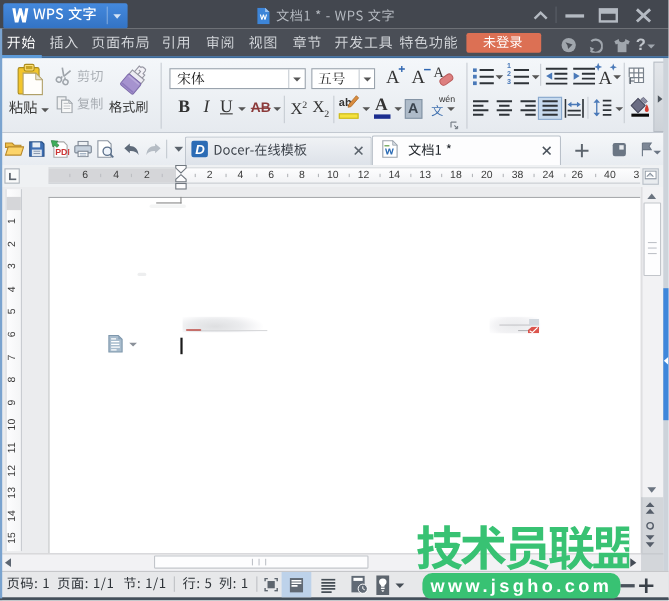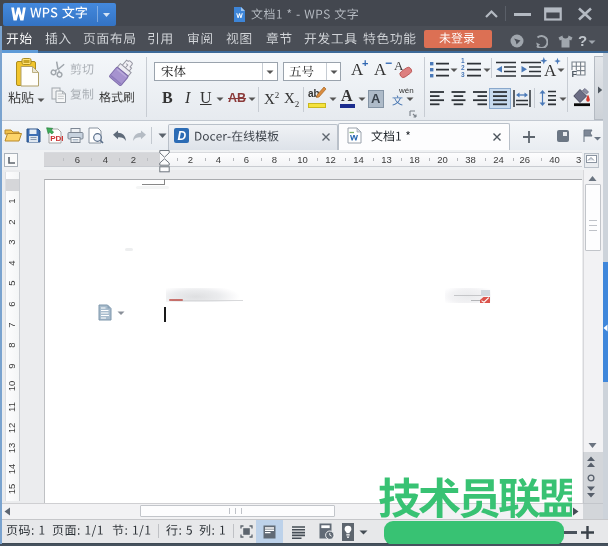--- a/index.html
+++ b/index.html
@@ -535,14 +535,15 @@
       <path d="M0.5 0.5L4.5 4.5L8.5 0.5Z" fill="#454d55"></path>
     </svg>
     <div class="abs" style="left:564px;top:531px;width:13px;height:3px;background:#4a525c"></div>
     <svg class="abs" style="left:580px;top:525px" width="15" height="15" viewBox="0 0 15 15">
       <path d="M7.5 1V14M1 7.5H14" stroke="#3a4149" stroke-width="2.4"></path>
     </svg>
     <svg class="abs" style="left:377px;top:474px" width="195" height="48" viewBox="0 0 195 48">
       <path transform="translate(1,40)" d="M25.8 -36.5V-30.4H16.6V-25.6H25.8V-20.5H17.3V-15.8H19.6L18.3 -15.4C19.9 -11.5 21.9 -8 24.5 -5.1C21.4 -3.2 17.9 -1.8 14.1 -0.9C15.1 0.2 16.3 2.4 16.9 3.7C21.1 2.5 24.9 0.8 28.2 -1.5C31.2 0.9 34.8 2.7 39 3.9C39.7 2.6 41.2 0.5 42.3 -0.6C38.4 -1.5 35.1 -3 32.3 -4.9C35.9 -8.6 38.7 -13.3 40.3 -19.3L37 -20.6L36.2 -20.5H31V-25.6H40.6V-30.4H31V-36.5ZM23.3 -15.8H33.8C32.6 -12.9 30.7 -10.3 28.4 -8.2C26.2 -10.4 24.6 -12.9 23.3 -15.8ZM6.7 -36.5V-28.3H1.7V-23.6H6.7V-15.9C4.6 -15.4 2.8 -15 1.2 -14.7L2.5 -9.8L6.7 -10.8V-1.9C6.7 -1.2 6.5 -1 5.9 -1C5.3 -1 3.5 -1 1.8 -1.1C2.5 0.3 3.1 2.3 3.3 3.6C6.3 3.6 8.4 3.5 9.8 2.7C11.3 1.9 11.8 0.6 11.8 -1.8V-12.2L16.4 -13.4L15.7 -18.1L11.8 -17.2V-23.6H16V-28.3H11.8V-36.5Z M66.1 -33C68.4 -31 71.6 -28.3 73.2 -26.5L77.2 -30.1C75.6 -31.8 72.2 -34.4 69.8 -36.1ZM58.8 -36.5V-26H42.6V-20.9H57.3C53.8 -14.4 47.5 -8.3 40.9 -5C42.2 -3.9 44 -1.8 44.9 -0.5C50.1 -3.5 55 -8.3 58.8 -13.8V3.9H64.5V-15.7C68.3 -9.8 73.2 -4.3 77.9 -0.8C78.9 -2.3 80.8 -4.3 82.1 -5.4C76.5 -8.9 70.4 -15 66.7 -20.9H80.2V-26H64.5V-36.5Z M93.1 -30.4H110V-27.1H93.1ZM87.7 -34.8V-22.7H115.8V-34.8ZM98.4 -13.3V-9.5C98.4 -6.7 97.1 -2.7 82.3 0C83.6 1.1 85.2 3.1 85.9 4.3C101.5 0.7 104 -4.8 104 -9.4V-13.3ZM103 -1.8C108 -0.2 114.9 2.5 118.3 4.2L120.9 -0.2C117.3 -1.9 110.2 -4.3 105.5 -5.7ZM85.8 -20V-4.2H91.2V-15.2H112.1V-4.8H117.8V-20Z M140.4 -33.9C141.9 -32 143.5 -29.5 144.3 -27.6H139.7V-23H146.8V-17.4V-16.9H138.9V-12.3H146.4C145.7 -8 143.4 -3.1 136.9 0.7C138.3 1.6 140 3.2 140.8 4.3C145.3 1.4 148 -2 149.7 -5.5C151.8 -1.4 154.7 1.8 158.7 3.8C159.5 2.5 161 0.5 162.1 -0.5C157 -2.5 153.5 -7 151.7 -12.3H161.5V-16.9H152.1V-17.3V-23H160.2V-27.6H155.3C156.5 -29.6 157.8 -32.1 159.1 -34.4L153.9 -35.8C153.1 -33.3 151.5 -29.9 150.2 -27.6H145.3L148.8 -29.5C148 -31.3 146.3 -34 144.6 -35.9ZM121.2 -6.5 122.2 -1.8 132.6 -3.6V3.9H136.9V-4.3L140.3 -4.9L140 -9.4L136.9 -8.9V-30.3H138.5V-34.9H121.8V-30.3H123.6V-6.8ZM128.1 -30.3H132.6V-25.8H128.1ZM128.1 -21.5H132.6V-17H128.1ZM128.1 -12.8H132.6V-8.2L128.1 -7.5Z M181.8 -35.3V-26.6C181.8 -22.7 181.3 -18.2 177.2 -15C178.2 -14.4 180.1 -12.6 180.8 -11.7C183.3 -13.7 184.8 -16.4 185.5 -19.2H193.8V-17.2C193.8 -16.6 193.6 -16.5 193 -16.5C192.5 -16.5 190.5 -16.4 188.8 -16.5C189.5 -15.4 190.4 -13.6 190.6 -12.3C193.3 -12.3 195.4 -12.3 196.9 -13.1C198.4 -13.8 198.9 -14.9 198.9 -17.2V-35.3ZM186.4 -31.3H193.8V-28.8H186.4ZM186.4 -25.3H193.8V-22.7H186.2C186.4 -23.6 186.4 -24.5 186.4 -25.3ZM168.5 -23.7H173.8V-20.6H168.5ZM168.5 -27.5V-30.6H173.8V-27.5ZM163.8 -34.6V-14.5H168.5V-16.6H178.5V-34.6ZM166.4 -11.5V-1.8H161.4V2.7H201.6V-1.8H196.8V-11.5ZM171.3 -1.8V-7.5H174.9V-1.8ZM179.6 -1.8V-7.5H183.3V-1.8ZM188 -1.8V-7.5H191.8V-1.8Z" fill="#38c273"></path>
     </svg>
     <div class="abs" style="left:384px;top:521px;width:180px;height:24px;background:#38c273;border-radius:9px"></div>
+    <div class="abs" style="left:383px;top:524px;width:182px;text-align:center;font-size:16.5px;font-weight:bold;color:#fff;letter-spacing:3.1px;font-family:'Liberation Sans',sans-serif">www.jsgho.com</div>
     <div class="abs" style="left:0;top:26px;width:2px;height:520px;background:#7aa3cf"></div>
     <div class="abs" style="left:0;top:544px;width:608px;height:2px;background:#46525e"></div>
   </div>
 </body></html>

